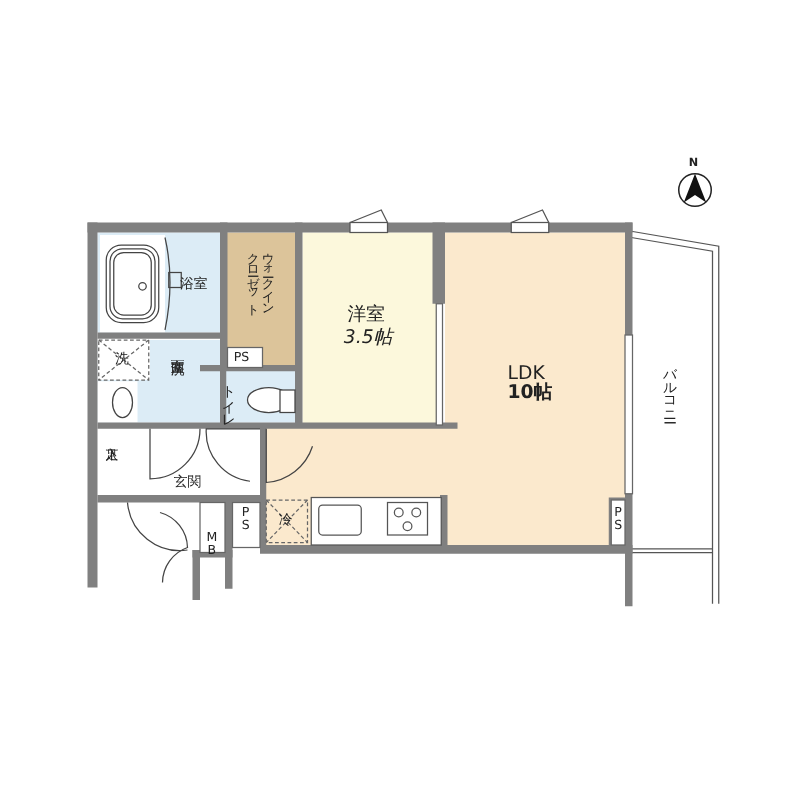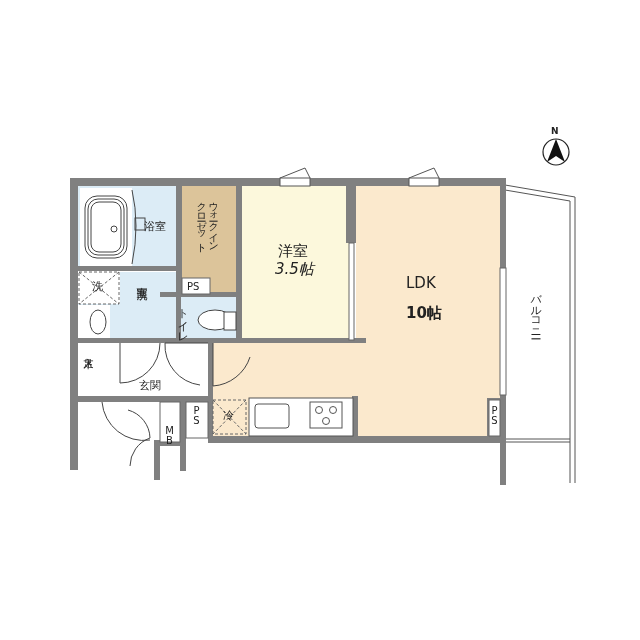--- a/index.html
+++ b/index.html
@@ -133,21 +133,21 @@
 <div class="lbl vert sm" style="left:196px;top:195px;">クローゼット</div>
 
 <div class="lbl mid" style="left:92px;top:281px;">洗</div>
 <div class="lbl vert mid" style="left:135px;top:280px;">洗面室</div>
 <div class="lbl sm" style="left:187px;top:281px;">PS</div>
 <div class="lbl vert mid" style="left:176px;top:301px;">トイレ</div>
 
 <div class="lbl big" style="left:278px;top:227px;margin-top:16px;">洋室</div>
 <div class="lbl big" style="left:275px;top:261px;font-style:italic;">3.5帖</div>
 
-<div class="lbl big" style="left:406px;top:275px;text-align:right;">LDK</div>
+<div class="lbl big" style="left:406px;top:290px;text-align:right;">LDK</div>
 <div class="lbl big" style="left:406px;top:305px;font-weight:bold;">10帖</div>
 
 <div class="lbl vert mid" style="left:529px;top:287px;">バルコニー</div>
 
 <div class="lbl mid" style="left:139px;top:380px;">玄関</div>
 <div class="lbl vert sm" style="left:83px;top:352px;">下足入</div>
 <div class="lbl vert sm" style="left:164px;top:425px;">MB</div>
 <div class="lbl vert sm" style="left:191px;top:405px;">PS</div>
 <div class="lbl mid" style="left:223px;top:410px;">冷</div>
 <div class="lbl vert sm" style="left:489px;top:405px;">PS</div>

